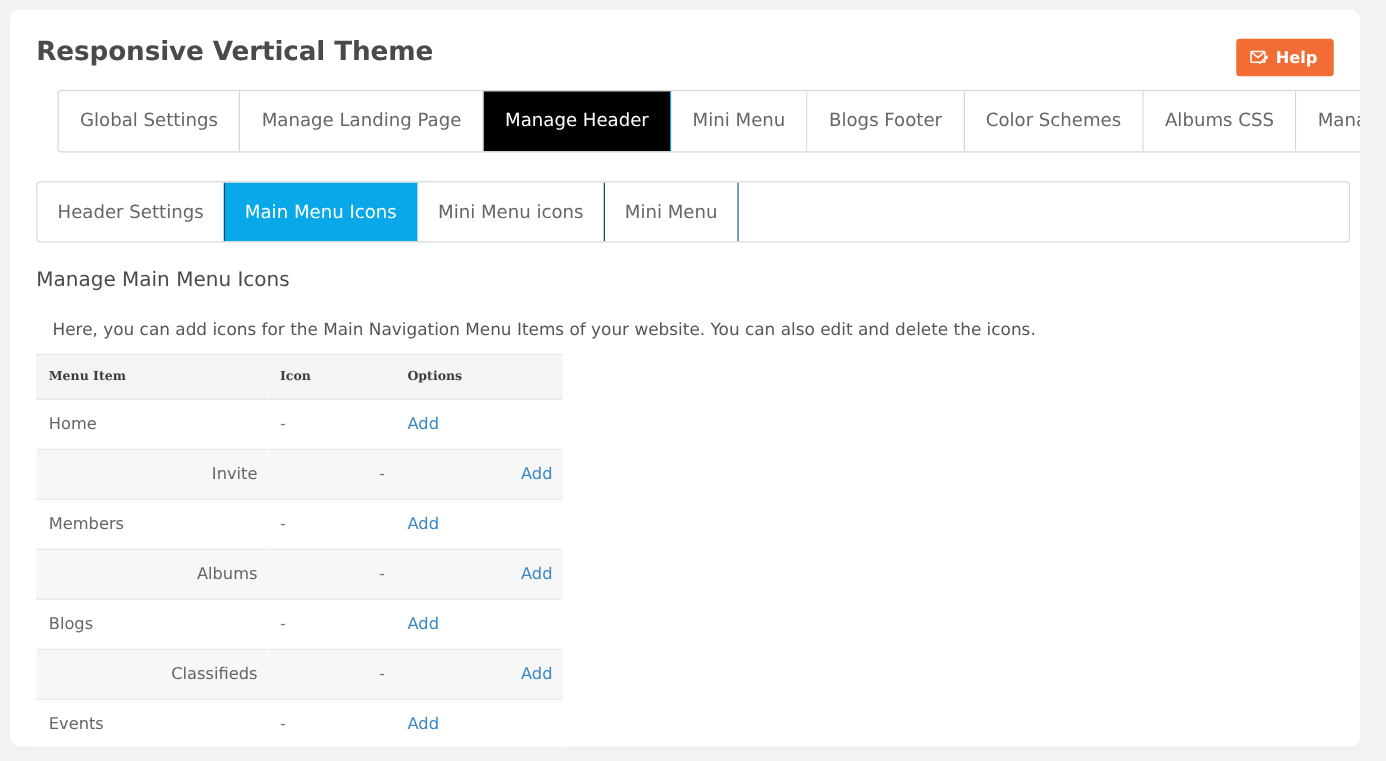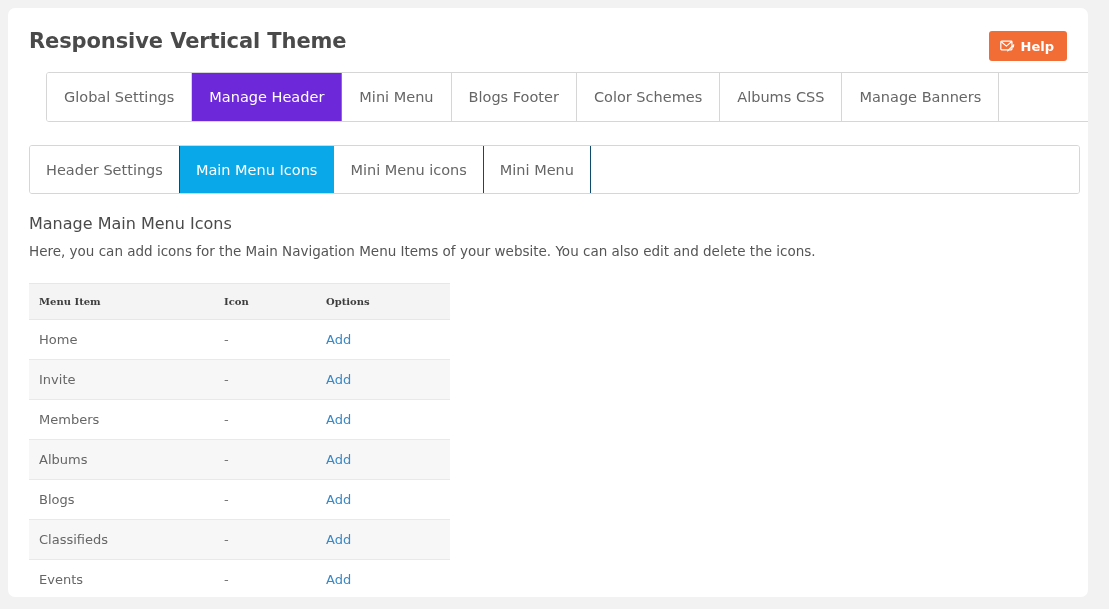--- a/index.html
+++ b/index.html
@@ -95,21 +95,21 @@
     color: #666;
     border-right: 1px solid #d6d6d6;
     background: #ffffff;
     cursor: pointer;
     white-space: nowrap;
     box-sizing: border-box;
     height: 100%;
   }
   .tabbar .tab:last-child { border-right: none; }
   .tabbar .tab.active {
-    background: #6d28d9;
+    background: #000000;
     color: #ffffff;
     border-right-color: #09a8e8;
   }
   .tabbar .tab-filler {
     flex: 1 1 auto;
     background: #ffffff;
   }
 
   
   .subtabbar {
@@ -157,21 +157,21 @@
     margin: 0;
     font-size: 16px;
     font-weight: normal;
     color: #4a4a4a;
     white-space: nowrap;
   }
   .section-desc {
     position: absolute;
     left: 21px;
     top: 235px;
-    margin: 0;
+    margin: 13px;
     font-size: 13.5px;
     color: #555;
     white-space: nowrap;
   }
 
   
   .menu-table {
     position: absolute;
     left: 21px;
     top: 275px;
@@ -192,21 +192,21 @@
     white-space: nowrap;
   }
   .menu-table td {
     padding: 12px 8px 12px 10px;
     color: #666;
     border-bottom: 1px solid #e9e9e9;
     vertical-align: middle;
     white-space: nowrap;
   }
   .menu-table tbody tr.odd  td { background: #ffffff; }
-  .menu-table tbody tr.even td { background: #f7f7f7; }
+  .menu-table tbody tr.even td { background: #f7f7f7; text-align: right; }
   .col-name    { width: 190px; }
   .col-icon    { width: 98px; }
   .col-options { width: 133px; }
   .menu-table td.cell-icon { color: #777; }
   .add-link {
     color: #3b88c3;
     text-decoration: none;
     cursor: pointer;
   }
 </style>
@@ -226,20 +226,21 @@
           <path d="M8.2 11.6 L14.6 5.4" fill="none" stroke="#ffffff" stroke-width="1.3" stroke-linecap="round"></path>
           <path d="M15.2 4.8 L14.9 8.0 L11.9 7.6 Z" fill="#ffffff"></path>
         </svg>
       </span>
       <span>Help</span>
     </button>
   </div>
 
   <nav class="tabbar">
     <div class="tab">Global Settings</div>
+    <div class="tab">Manage Landing Page</div>
     <div class="tab active">Manage Header</div>
     <div class="tab">Mini Menu</div>
     <div class="tab">Blogs Footer</div>
     <div class="tab">Color Schemes</div>
     <div class="tab">Albums CSS</div>
     <div class="tab">Manage Banners</div>
 
     <div class="tab-filler"></div>
   </nav>
 

